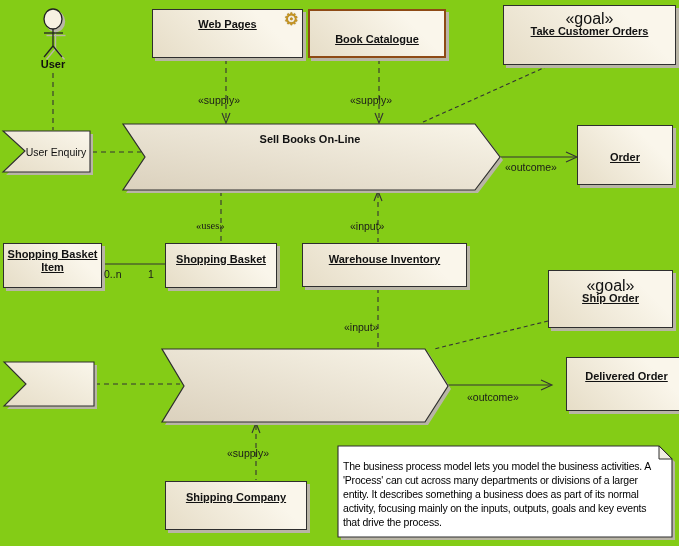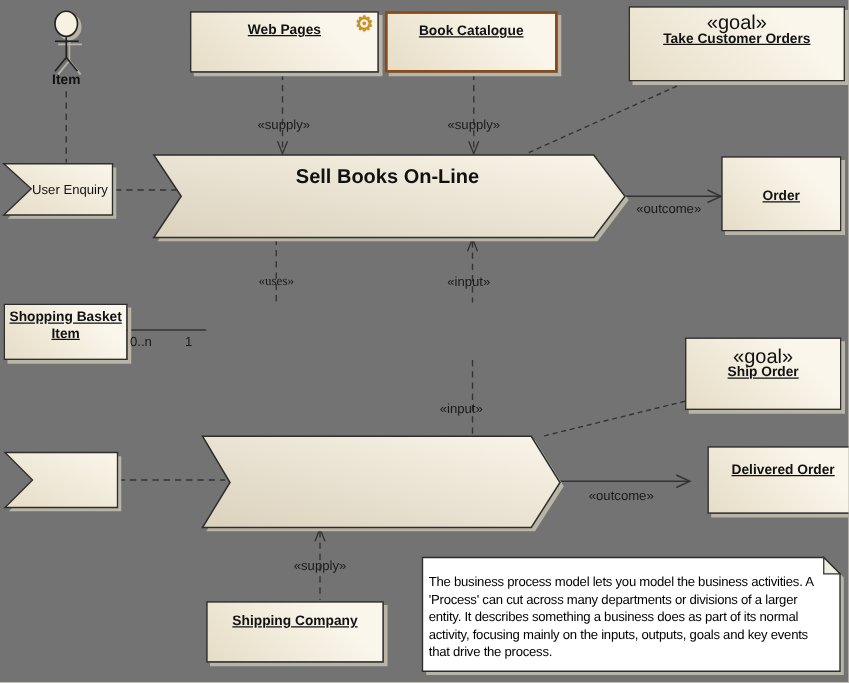--- a/index.html
+++ b/index.html
@@ -1,35 +1,35 @@
 <!DOCTYPE html>
 <html><head>
 <meta charset="utf-8">
 <style>
   html,body{margin:0;padding:0;background:#FBF8EB;}
   #canvas{
     position:relative;width:679px;height:546px;overflow:hidden;
-    background:#737373;outline:1px solid #C9C5B2;
+    background:#84cc16;outline:1px solid #C9C5B2;
     font-family:"Liberation Sans","DejaVu Sans",sans-serif;color:#111;
   }
   #wires{position:absolute;left:0;top:0;z-index:1;}
   .box{
     position:absolute;z-index:2;box-sizing:border-box;
     border:1px solid #2E2E2E;
     background:linear-gradient(45deg,#E6DDC7 0%,#FAF6EB 75%);
     box-shadow:3px 3px 0 #B9B5A6;
     text-align:center;font-size:11px;font-weight:bold;
   }
   .box .name{text-decoration:underline;line-height:13px;}
   .stereo{font-weight:normal;font-size:16px;line-height:13px;}
   .lbl{
     position:absolute;z-index:3;font-size:10.5px;font-weight:normal;
-    text-align:center;white-space:nowrap;color:#1a1a1a;
+    text-align:left;white-space:nowrap;color:#1a1a1a;
   }
-  .proclbl{position:absolute;z-index:3;font-size:16px;font-weight:bold;text-align:center;}
+  .proclbl{position:absolute;z-index:3;font-size:11px;font-weight:bold;text-align:center;}
   .evtlbl{position:absolute;z-index:3;font-size:10.5px;font-weight:normal;text-align:center;line-height:13px;}
   .notetext{
     position:absolute;z-index:3;font-size:10.5px;line-height:14px;
     letter-spacing:-0.2px;text-align:left;color:#000;
   }
   .gear{
     position:absolute;right:3px;top:1px;font-size:17px;color:#C8941E;
     text-shadow:0 0 1px #7A5A00;z-index:3;line-height:17px;
   }
   .userlbl{position:absolute;z-index:3;font-size:11px;font-weight:bold;text-align:center;}
@@ -126,53 +126,59 @@
       <polygon points="338,446 659,446 672,459 672,537 338,537" fill="#FFFFFF" stroke="#2E2E2E" stroke-width="1.1"></polygon>
       <polygon points="659,446 659,459 672,459" fill="#F0EDE2" stroke="#2E2E2E" stroke-width="1"></polygon>
     </g>
   </svg>
 
   <div class="box" style="left:152px;top:9px;width:151px;height:49px;padding-top:8px;">
     <span class="name">Web Pages</span>
     <span class="gear">⚙</span>
   </div>
 
-  <div class="box" style="left:308px;top:9px;width:138px;height:49px;padding-top:8px;border:2px solid #8E4A15;">
+  <div class="box" style="left:308px;top:9px;width:138px;height:49px;padding-top:22px;border:2px solid #8E4A15;">
     <span class="name">Book Catalogue</span>
   </div>
 
   <div class="box" style="left:503px;top:5px;width:173px;height:60px;padding-top:6px;">
     <div class="stereo">«goal»</div>
     <span class="name">Take Customer Orders</span>
   </div>
 
   <div class="box" style="left:577px;top:125px;width:96px;height:60px;padding-top:25px;">
     <span class="name">Order</span>
   </div>
 
   <div class="box" style="left:3px;top:243px;width:99px;height:45px;padding-top:4px;">
     <span class="name">Shopping Basket Item</span>
   </div>
 
+  <div class="box" style="left:165px;top:243px;width:112px;height:45px;padding-top:9px;">
+    <span class="name">Shopping Basket</span>
+  </div>
 
+  <div class="box" style="left:302px;top:243px;width:165px;height:44px;padding-top:9px;">
+    <span class="name">Warehouse Inventory</span>
+  </div>
 
   <div class="box" style="left:548px;top:270px;width:125px;height:58px;padding-top:8px;">
     <div class="stereo">«goal»</div>
     <span class="name">Ship Order</span>
   </div>
 
   <div class="box" style="left:566px;top:357px;width:121px;height:54px;padding-top:12px;">
     <span class="name">Delivered Order</span>
   </div>
 
   <div class="box" style="left:165px;top:481px;width:142px;height:49px;padding-top:9px;">
     <span class="name">Shipping Company</span>
   </div>
 
-  <div class="userlbl" style="left:33px;top:58px;width:40px;">Item</div>
+  <div class="userlbl" style="left:33px;top:58px;width:40px;">User</div>
 
   <div class="proclbl" style="left:145px;top:133px;width:330px;">Sell Books On-Line</div>
 
 
   <div class="evtlbl" style="left:22px;top:146px;width:68px;">User Enquiry</div>
 
 
   <div class="lbl" style="left:198px;top:94px;width:58px;">«supply»</div>
   <div class="lbl" style="left:350px;top:94px;width:58px;">«supply»</div>
   <div class="lbl" style="left:196px;top:220px;width:50px;font-family:Liberation Serif, serif;">«uses»</div>

